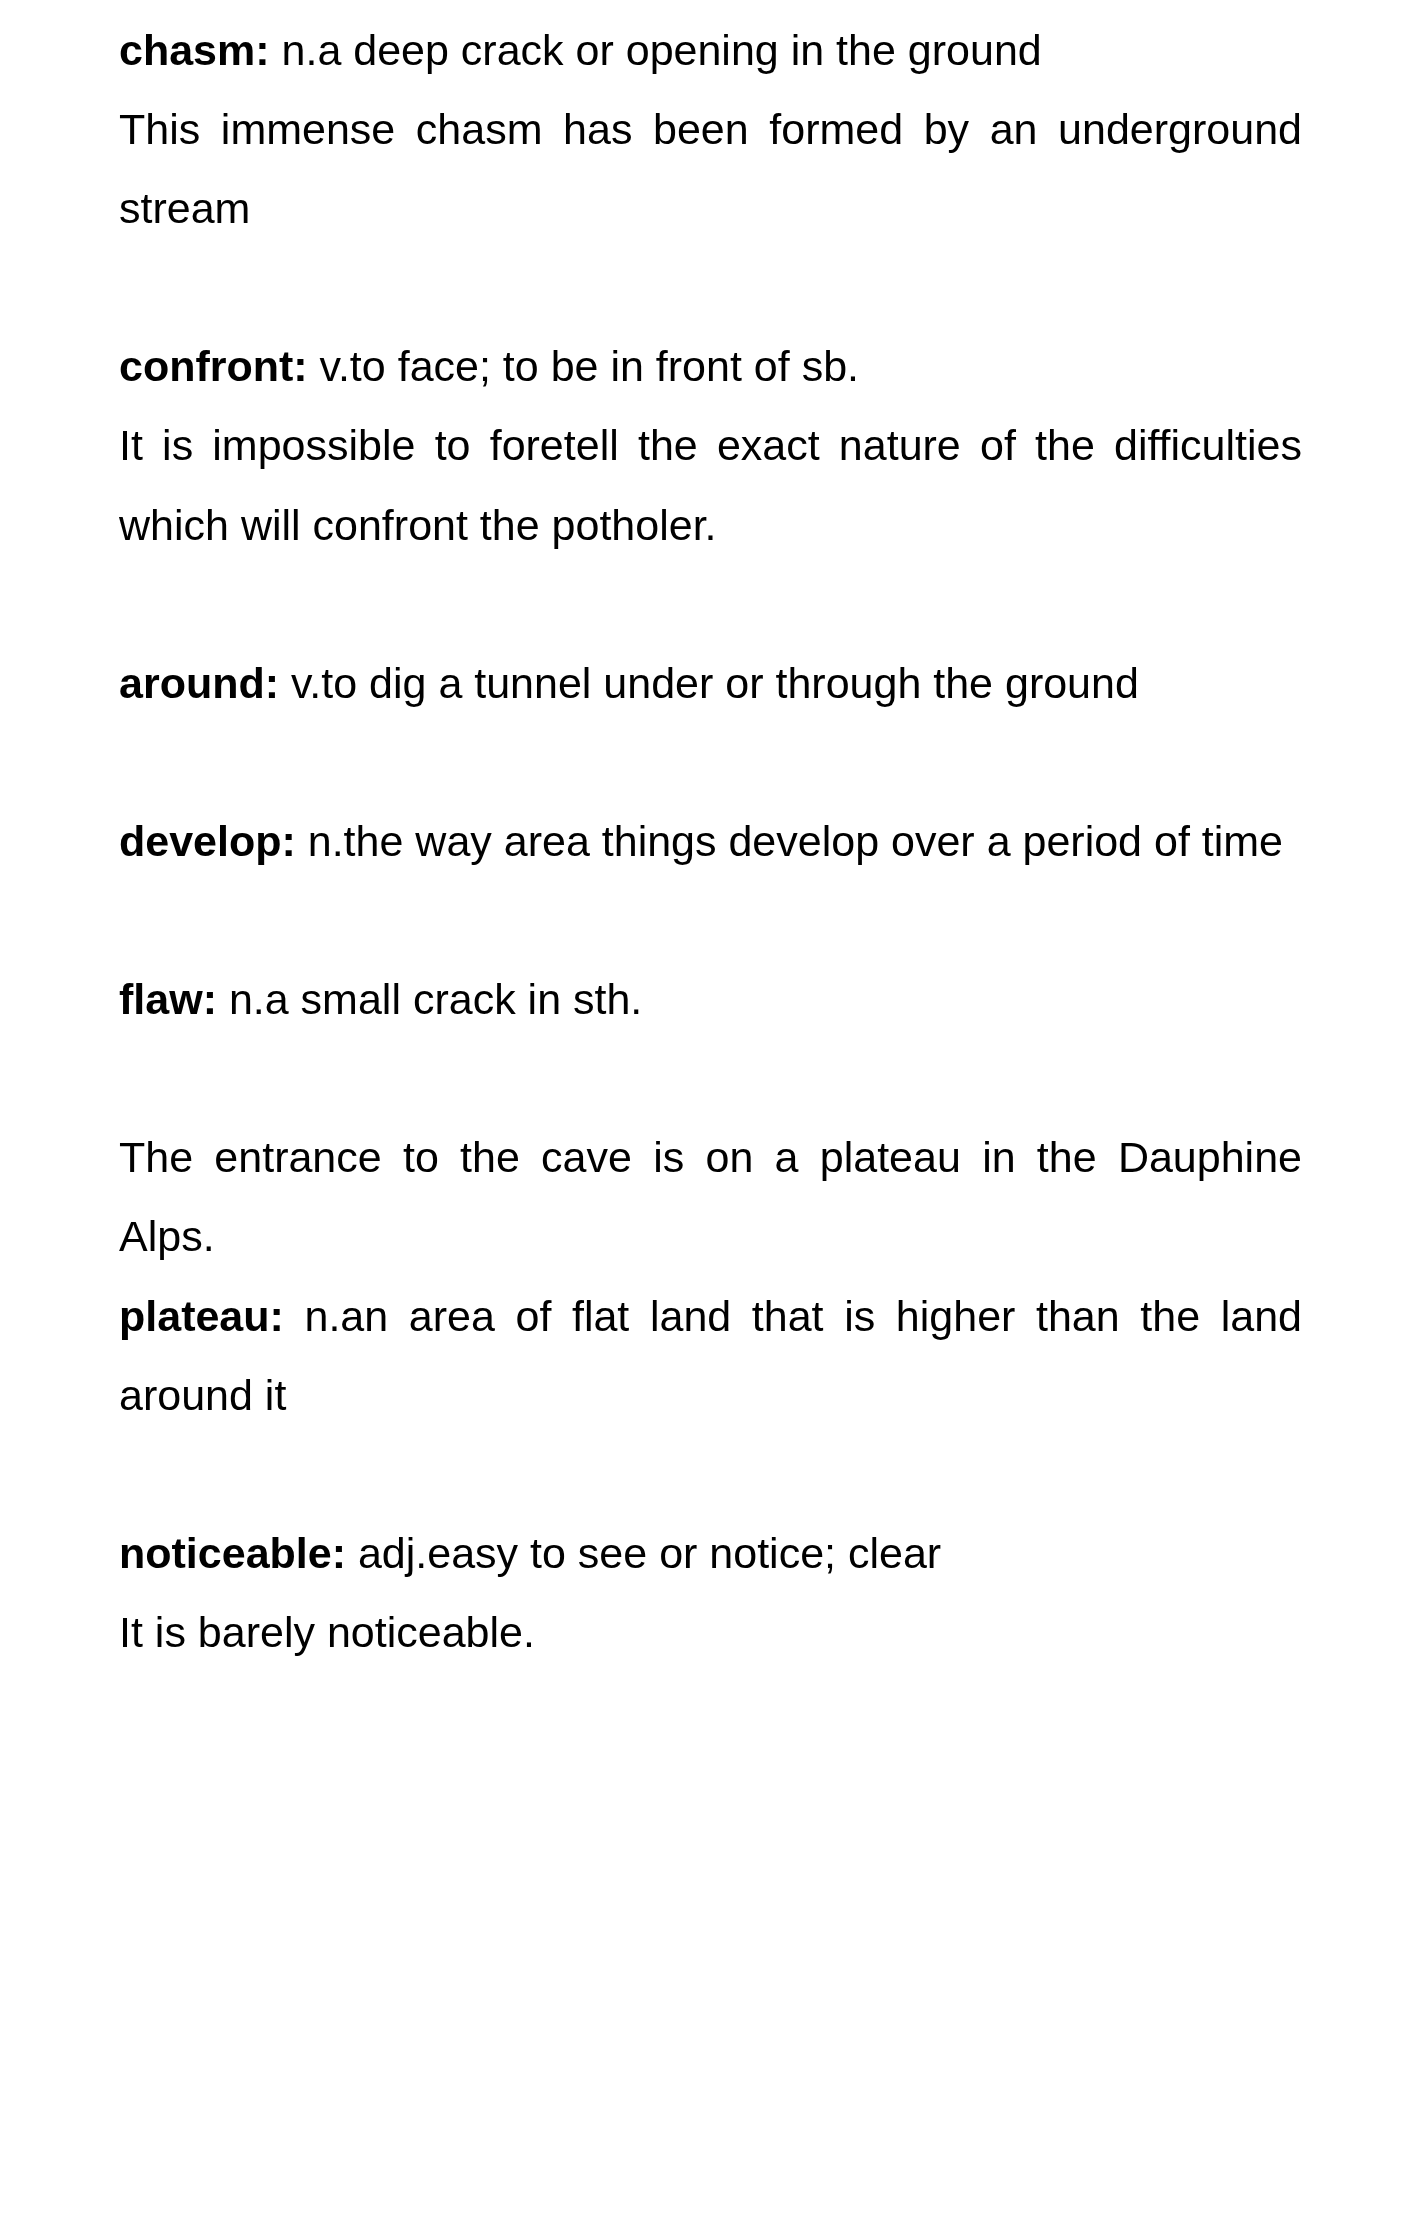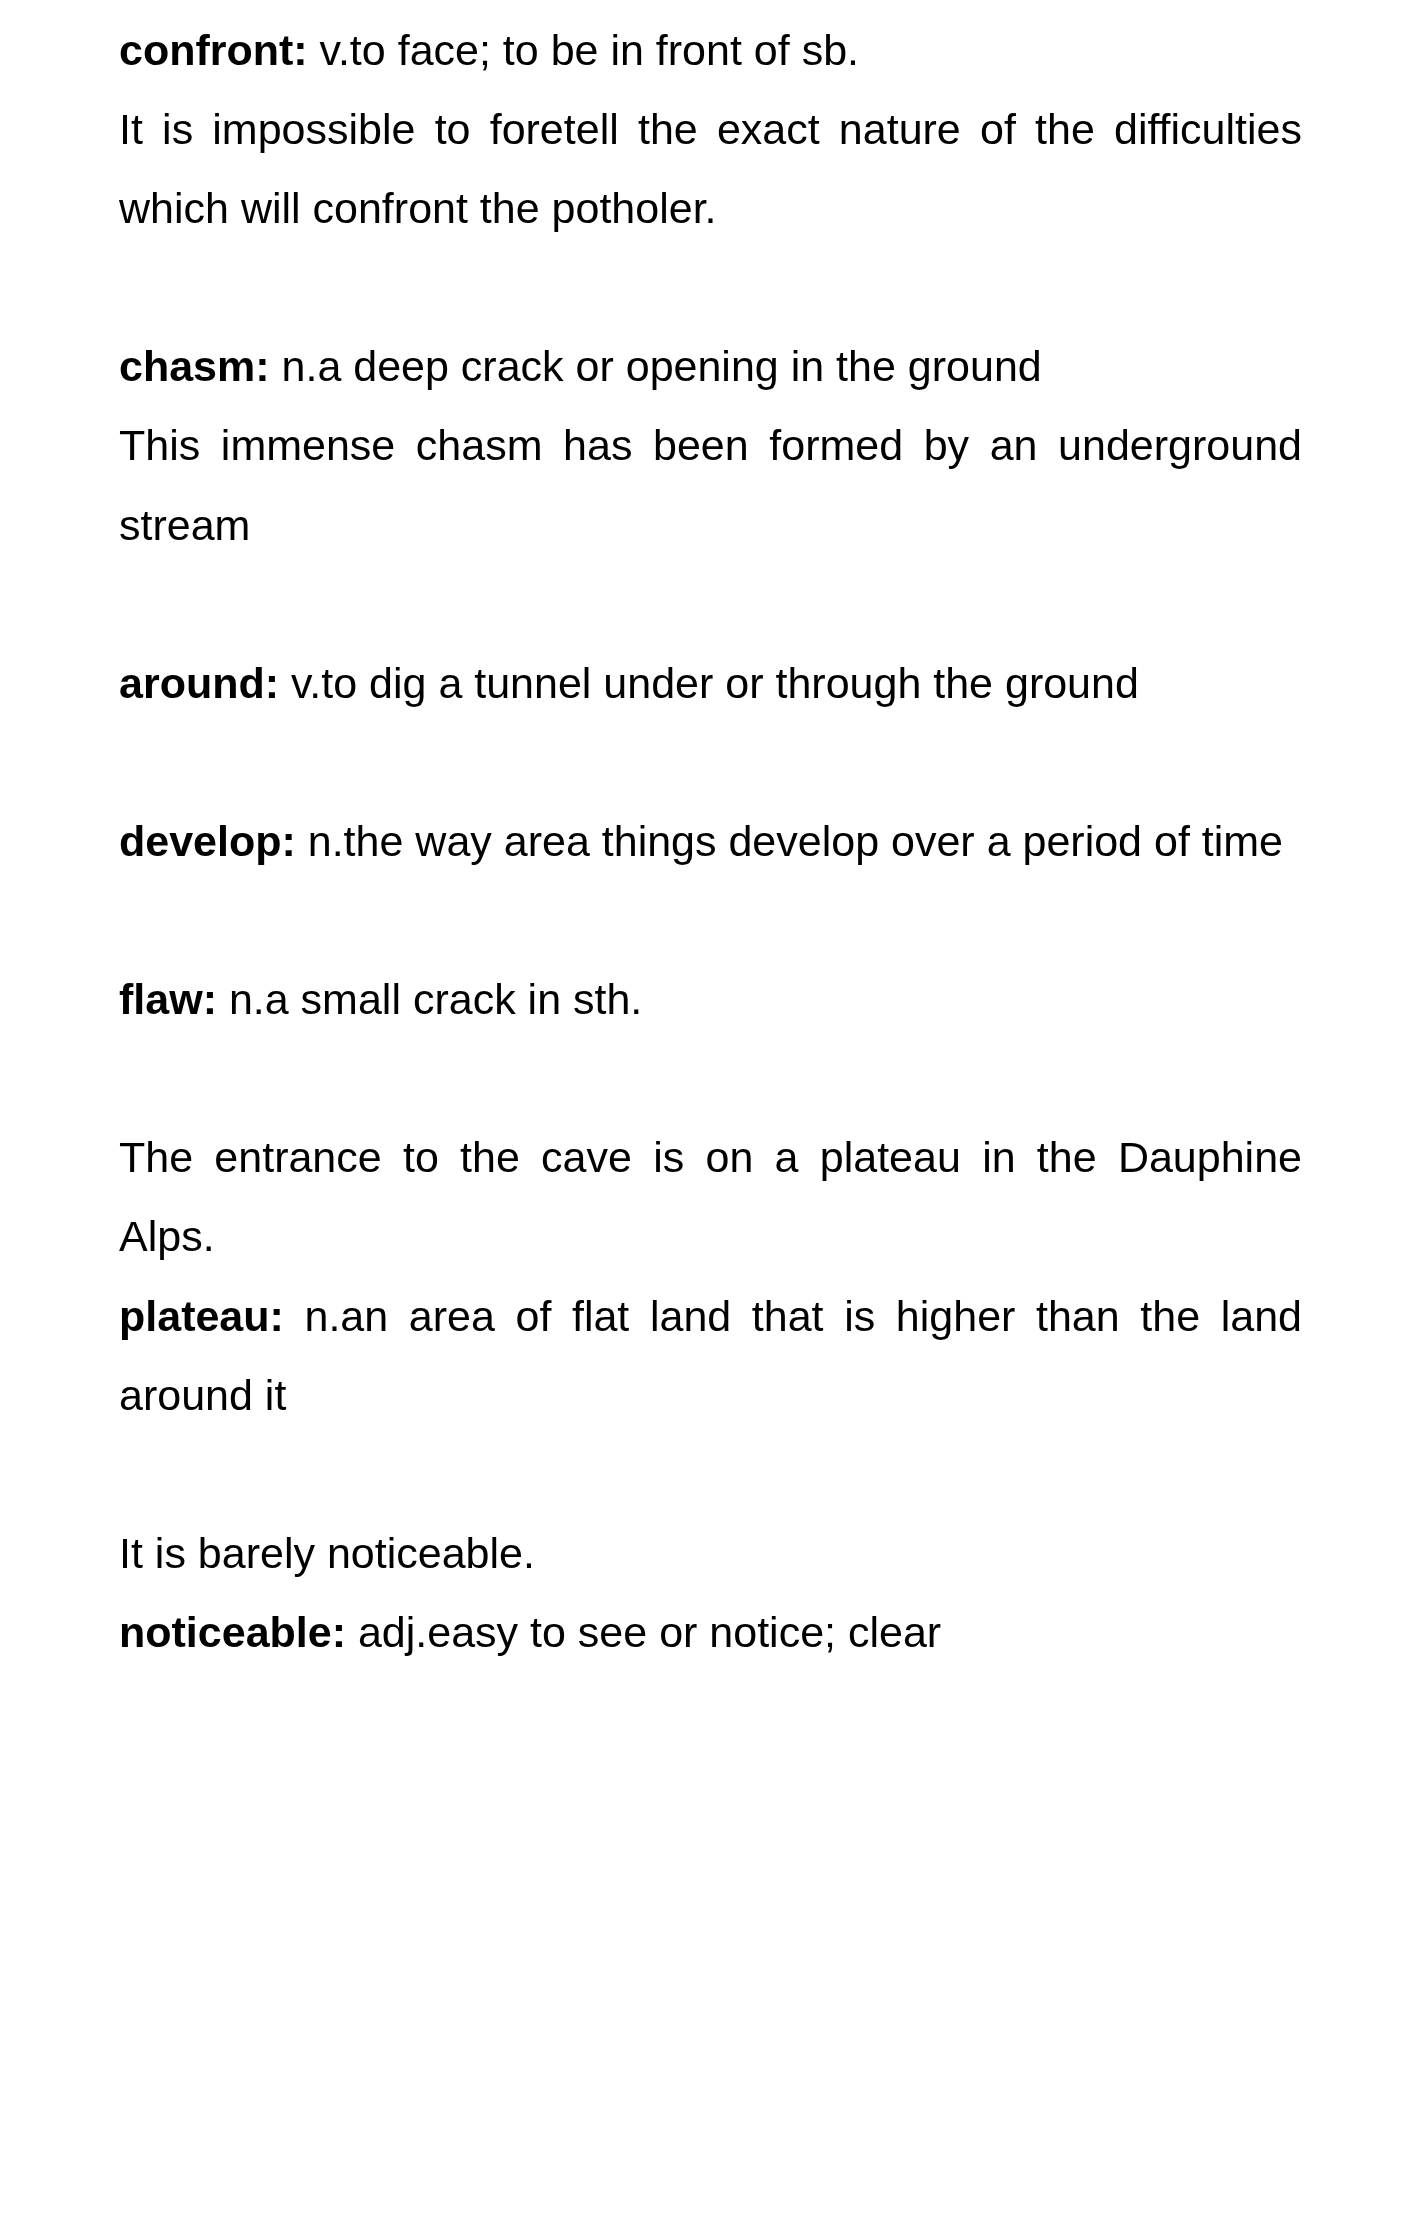--- a/index.html
+++ b/index.html
@@ -22,47 +22,47 @@
   .entry { margin: 0 0 79.1px 0; }
   .line { margin: 0; text-align: justify; text-align-last: left; }
   .term { font-weight: bold; }
 </style>
 </head>
 <body>
 
 <div class="doc">
 
   <div class="entry">
-    <p class="line"><span class="term">confront:</span><span> v.to face; to be in front of sb.</span></p>
-    <p class="line">It is impossible to foretell the exact nature of the difficulties which will confront the potholer.</p>
+    <p class="line"><span class="term">chasm:</span><span> n.a deep crack or opening in the ground</span></p>
+    <p class="line">This immense chasm has been formed by an underground stream</p>
   </div>
 
   <div class="entry">
-    <p class="line"><span class="term">chasm:</span><span> n.a deep crack or opening in the ground</span></p>
-    <p class="line">This immense chasm has been formed by an underground stream</p>
+    <p class="line"><span class="term">confront:</span><span> v.to face; to be in front of sb.</span></p>
+    <p class="line">It is impossible to foretell the exact nature of the difficulties which will confront the potholer.</p>
   </div>
 
   <div class="entry">
     <p class="line"><span class="term">around:</span><span> v.to dig a tunnel under or through the ground</span></p>
   </div>
 
   <div class="entry">
     <p class="line"><span class="term">develop:</span><span> n.the way area things develop over a period of time</span></p>
   </div>
 
   <div class="entry">
     <p class="line"><span class="term">flaw:</span><span> n.a small crack in sth.</span></p>
   </div>
 
   <div class="entry">
     <p class="line">The entrance to the cave is on a plateau in the Dauphine Alps.</p>
     <p class="line"><span class="term">plateau:</span><span> n.an area of flat land that is higher than the land around it</span></p>
   </div>
 
   <div class="entry">
+    <p class="line"><span class="term">noticeable:</span><span> adj.easy to see or notice; clear</span></p>
     <p class="line">It is barely noticeable.</p>
-    <p class="line"><span class="term">noticeable:</span><span> adj.easy to see or notice; clear</span></p>
   </div>
 
   <div class="entry">
   </div>
 
 </div>
 
 </body></html>

